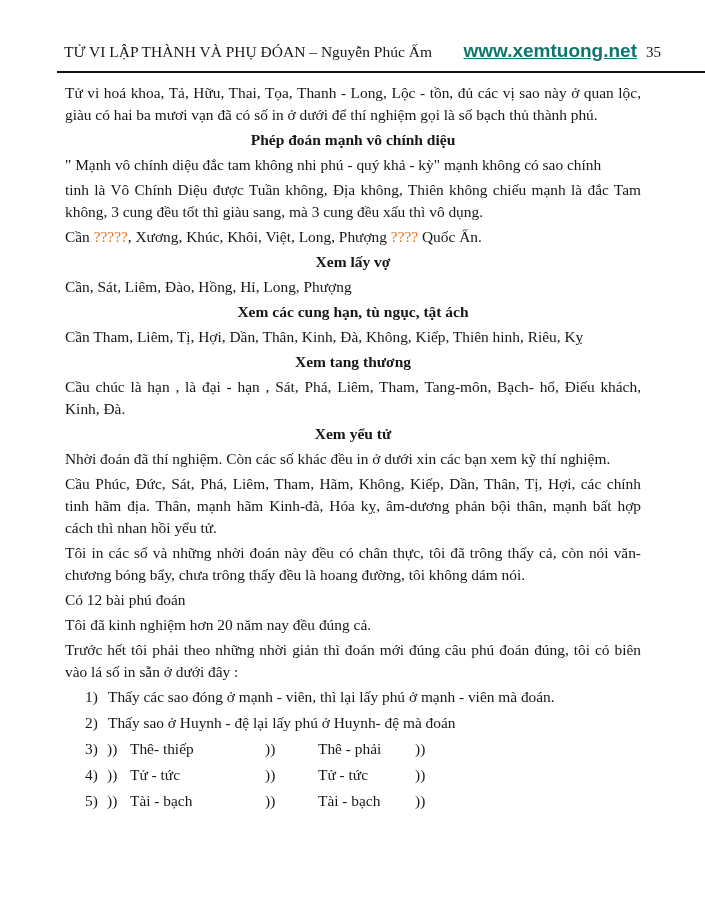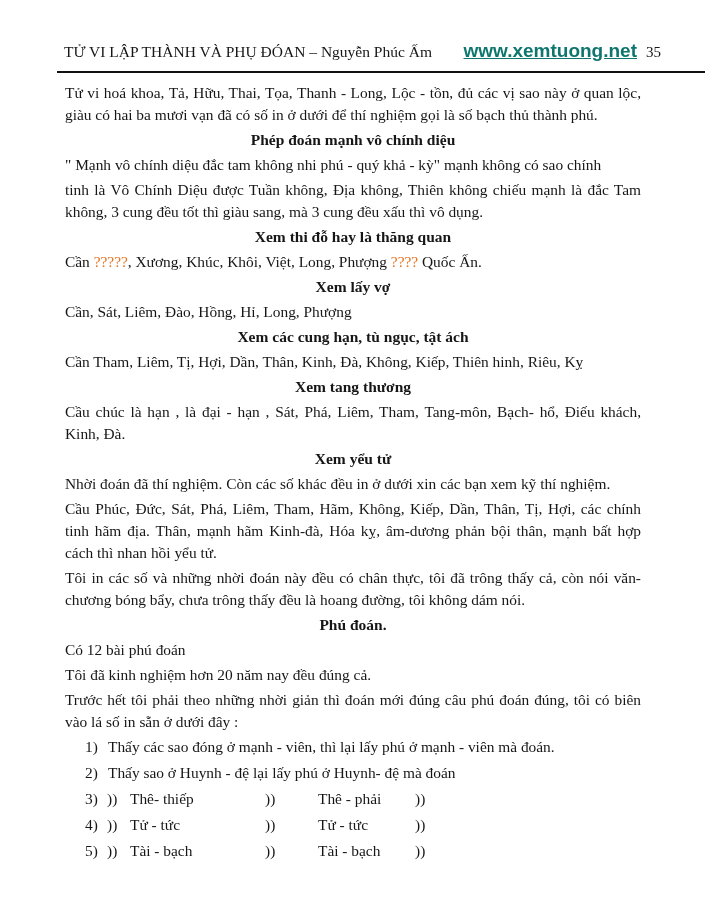--- a/index.html
+++ b/index.html
@@ -78,39 +78,37 @@
   <div class="rule"></div>
 
   <div class="content">
 
     <p class="para">Tử vi hoá khoa, Tả, Hữu, Thai, Tọa, Thanh - Long, Lộc - tồn, đủ các vị sao này ở quan lộc, giàu có hai ba mươi vạn đã có số in ở dưới để thí nghiệm gọi là số bạch thủ thành phú.</p>
 
     <div class="heading">Phép đoán mạnh vô chính diệu</div>
     <p class="para">" Mạnh vô chính diệu đắc tam không nhi phú - quý khả - kỳ" mạnh không có sao chính</p>
     <p class="para">tinh là Vô Chính Diệu được Tuần không, Địa không, Thiên không chiếu mạnh là đắc Tam không, 3 cung đều tốt thì giàu sang, mà 3 cung đều xấu thì vô dụng.</p>
 
-    <div class="heading">Xem thi đỗ hay là thăng quan</div>
     <p class="para"><span>Cần </span><span class="hl">?????</span><span>, Xương, Khúc, Khôi, Việt, Long, Phượng </span><span class="hl">????</span><span> Quốc Ấn.</span></p>
 
     <div class="heading">Xem lấy vợ</div>
     <p class="para">Cần, Sát, Liêm, Đào, Hồng, Hỉ, Long, Phượng</p>
 
     <div class="heading">Xem các cung hạn, tù ngục, tật ách</div>
     <p class="para">Cần Tham, Liêm, Tị, Hợi, Dần, Thân, Kinh, Đà, Không, Kiếp, Thiên hinh, Riêu, Kỵ</p>
 
     <div class="heading">Xem tang thương</div>
     <p class="para">Cầu chúc là hạn , là đại - hạn , Sát, Phá, Liêm, Tham, Tang-môn, Bạch- hổ, Điếu khách, Kinh, Đà.</p>
 
     <div class="heading">Xem yểu tử</div>
     <p class="para">Nhời đoán đã thí nghiệm. Còn các số khác đều in ở dưới xin các bạn xem kỹ thí nghiệm.</p>
 
     <p class="para">Cầu Phúc, Đức, Sát, Phá, Liêm, Tham, Hãm, Không, Kiếp, Dần, Thân, Tị, Hợi, các chính tinh hãm địa. Thân, mạnh hãm Kinh-đà, Hóa kỵ, âm-dương phản bội thân, mạnh bất hợp cách thì nhan hồi yểu tử.</p>
     <p class="para">Tôi in các số và những nhời đoán này đều có chân thực, tôi đã trông thấy cả, còn nói văn-chương bóng bẩy, chưa trông thấy đều là hoang đường, tôi không dám nói.</p>
 
-    <div class="heading">Phú đoán.</div>
     <p class="para">Có 12 bài phú đoán</p>
     <p class="para">Tôi đã kinh nghiệm hơn 20 năm nay đều đúng cả.</p>
     <p class="para">Trước hết tôi phải theo những nhời giản thì đoán mới đúng câu phú đoán đúng, tôi có biên vào lá số in sẵn ở dưới đây :</p>
 
     <div class="li">
       <span class="num">1)</span>
       <span class="litext">Thấy các sao đóng ở mạnh - viên, thì lại lấy phú ở mạnh - viên mà đoán.</span>
     </div>
     <div class="li">
       <span class="num">2)</span>

